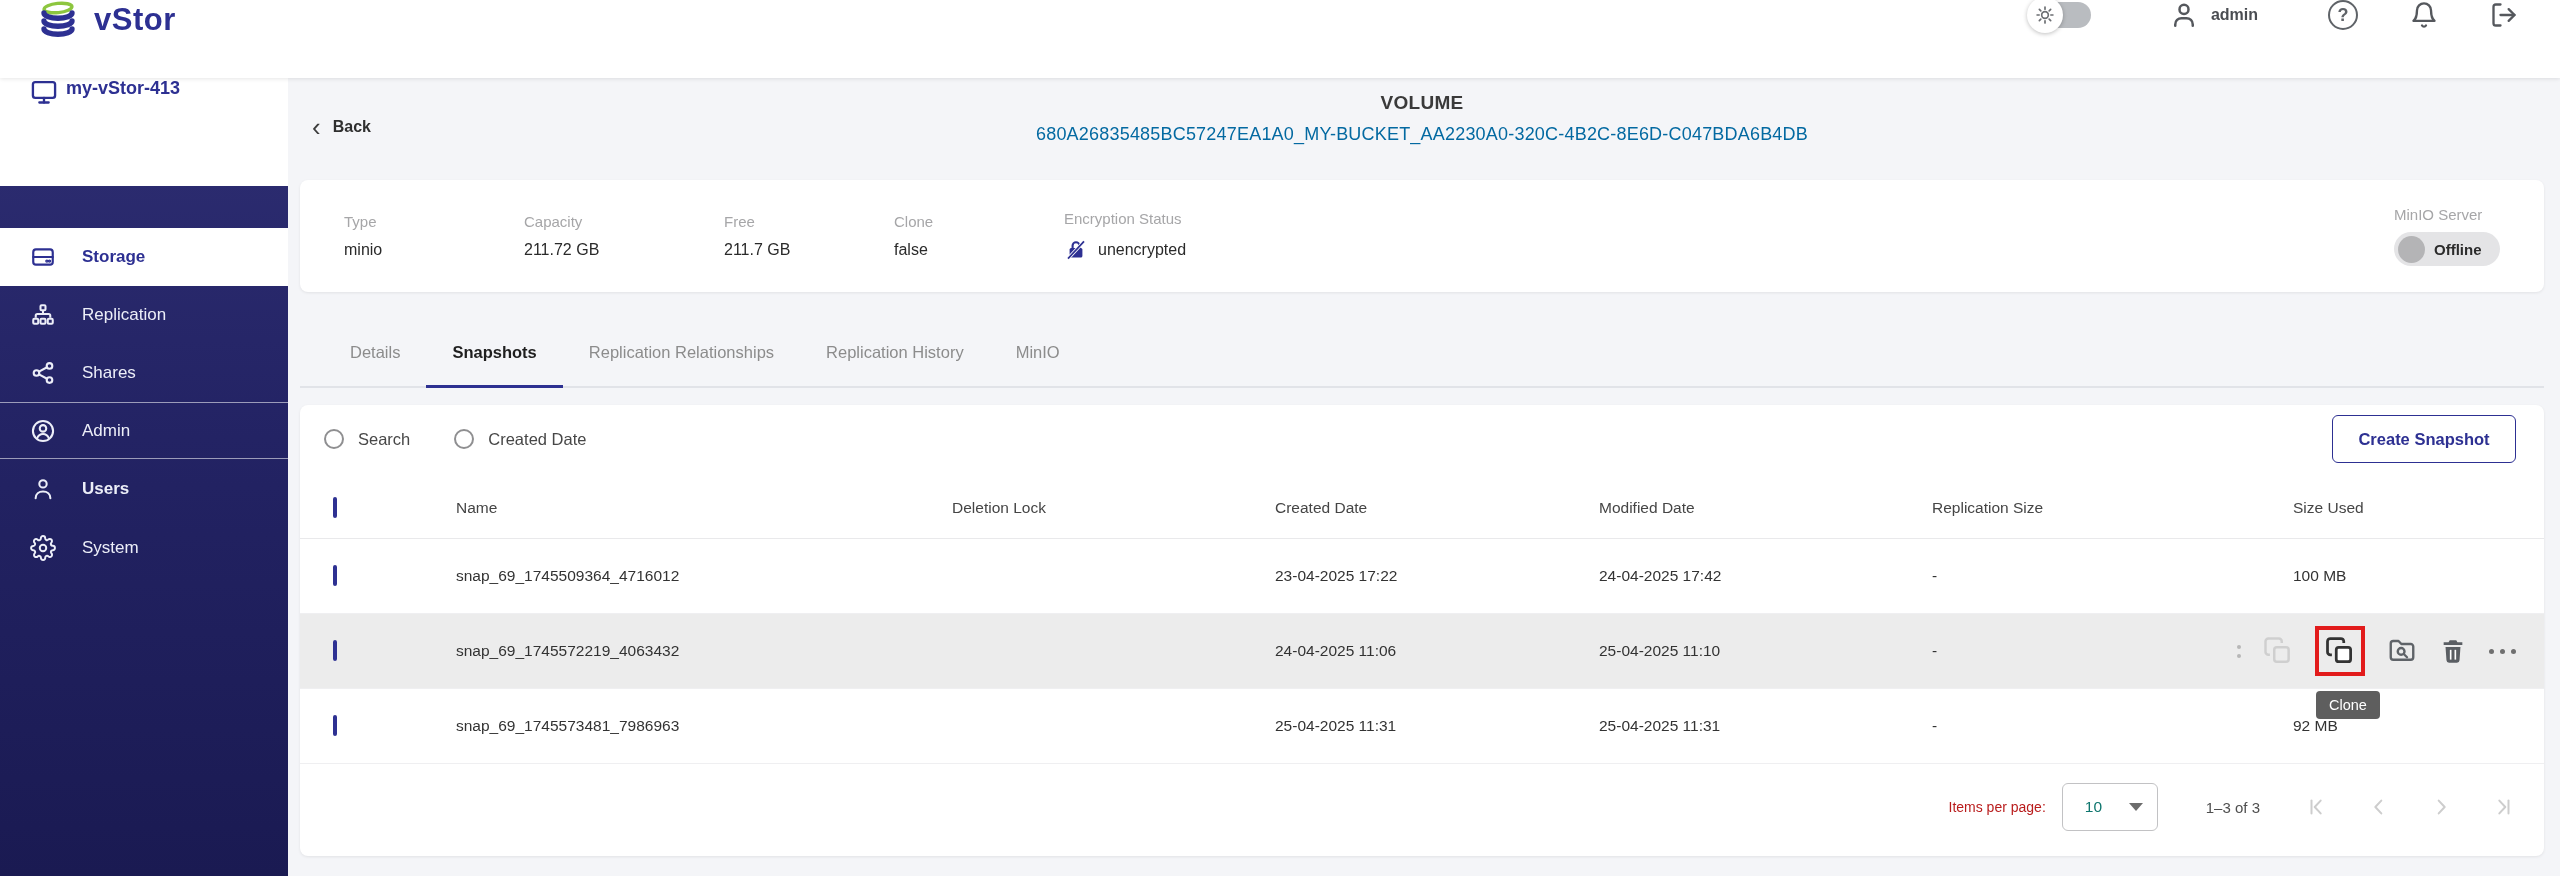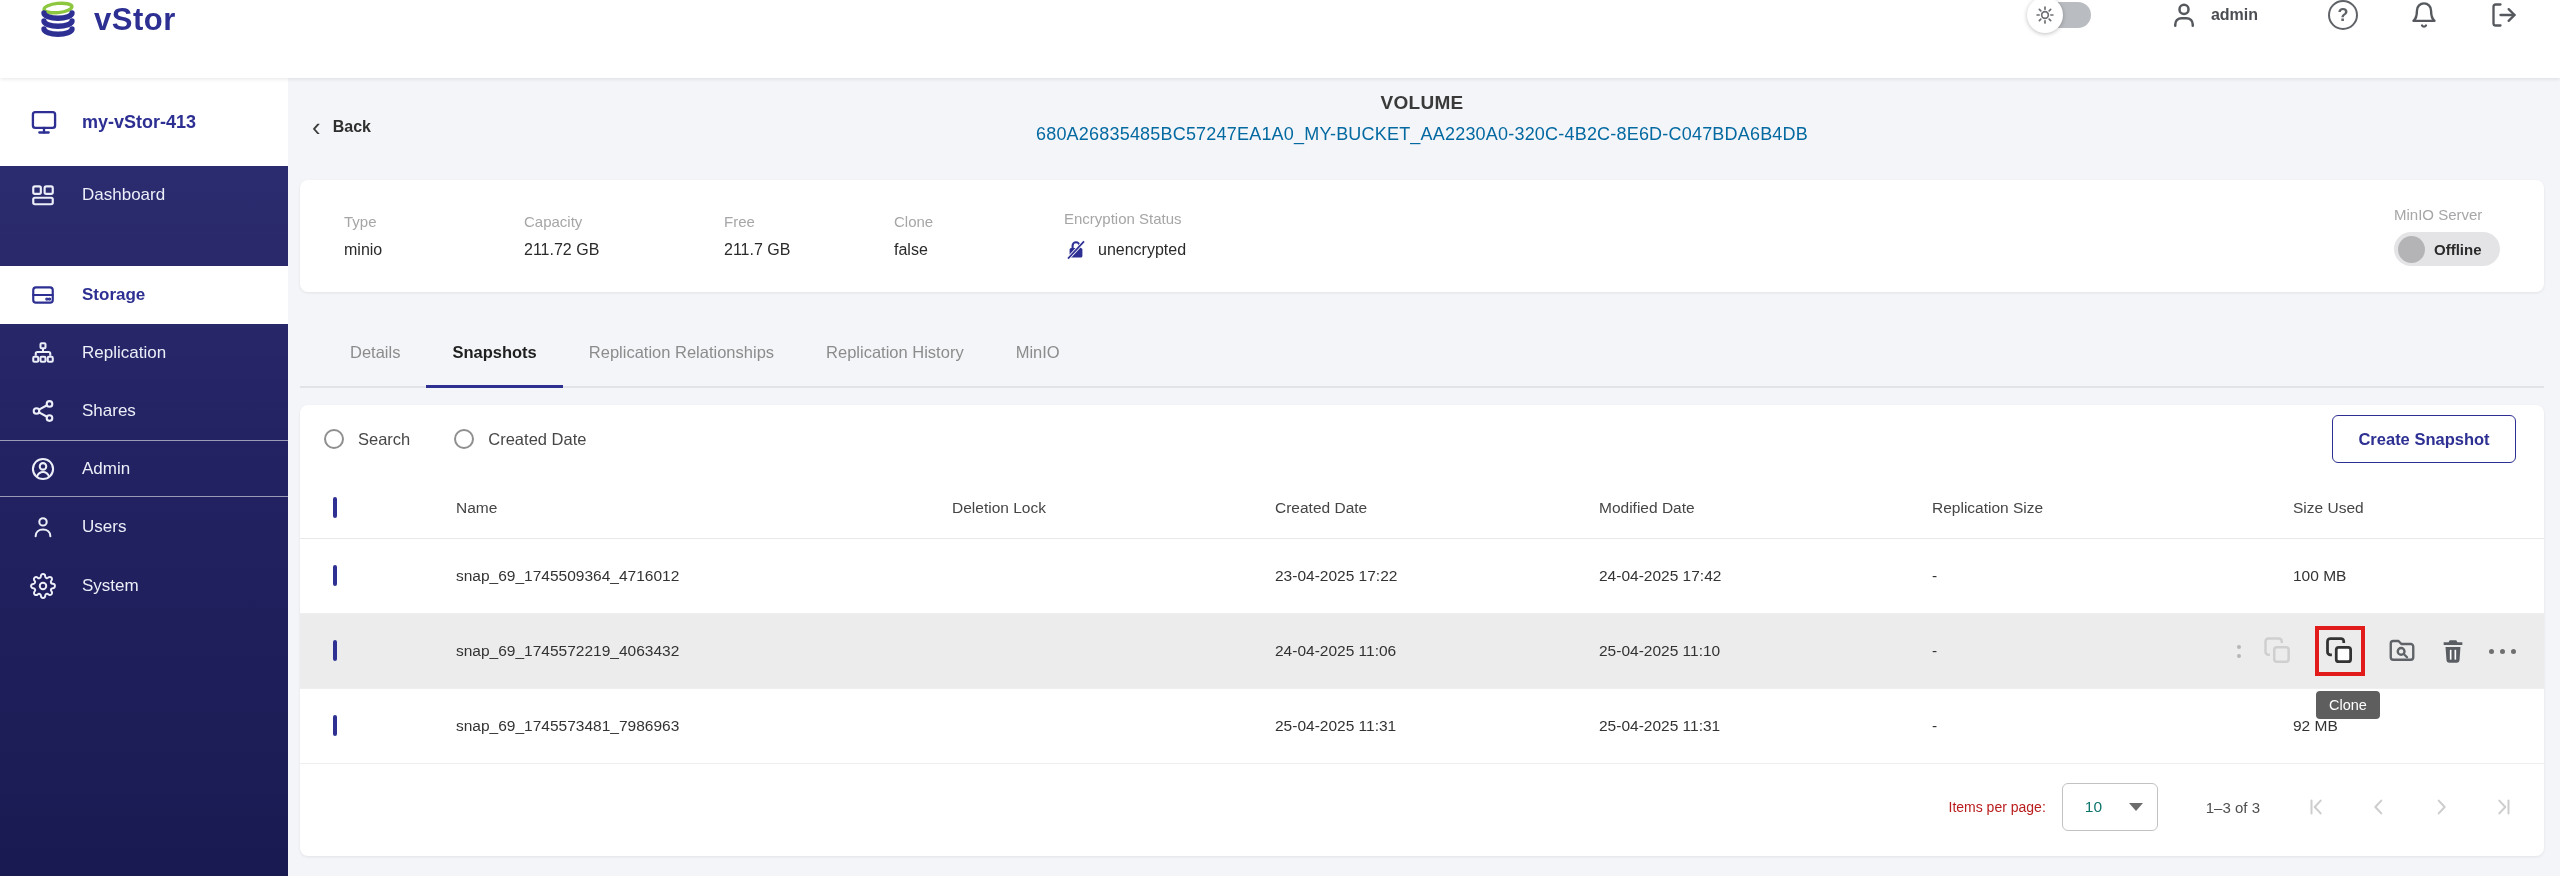--- a/index.html
+++ b/index.html
@@ -39,21 +39,21 @@
     font-size:18px; font-weight:700; color:#5f6368;
   }
 
   
   .sidebar{
     position:absolute; top:78px; left:0; bottom:0; width:288px;
     background:linear-gradient(180deg,#2e2e73 0%, #232364 45%, #1a1a52 100%);
     z-index:20;
   }
   .host-row{
-    height:88px; background:#ffffff; display:flex; align-items:center; padding-left:30px; gap:24px;
+    height:108px; background:#ffffff; display:flex; align-items:flex-start; padding-left:30px; gap:8px;
   }
   .host-label{ font-size:18px; font-weight:700; color:#2d3092; }
   .nav-item{
     height:58px; display:flex; align-items:center; padding-left:30px; gap:26px;
     color:#eceef8; font-size:17px; cursor:pointer;
   }
   .nav-item.active{ background:#ffffff; color:#2d3092; font-weight:700;margin-top:42px; }
   .nav-divider{ height:1px; background:rgba(255,255,255,.55); width:100%; }
 
   
@@ -248,30 +248,20 @@
     <span>
       <svg width="28" height="28" viewBox="0 0 24 24" fill="none" stroke="#2d3092" stroke-width="2" stroke-linecap="round" stroke-linejoin="round">
         <rect x="2.5" y="3.5" width="19" height="13.5" rx="2"></rect>
         <line x1="12" y1="17" x2="12" y2="21"></line>
         <line x1="8" y1="21" x2="16" y2="21"></line>
       </svg>
     </span>
     <span class="host-label">my-vStor-413</span>
   </div>
 
-  <div class="nav-item">
-    <span>
-      <svg width="26" height="26" viewBox="0 0 24 24" fill="none" stroke="#eceef8" stroke-width="2" stroke-linejoin="round">
-        <rect x="3" y="4" width="7" height="7" rx="1.5"></rect>
-        <rect x="13.5" y="4" width="7.5" height="7" rx="1.5"></rect>
-        <rect x="3" y="14.5" width="18" height="6" rx="1.5"></rect>
-      </svg>
-    </span>
-    <span>Dashboard</span>
-  </div>
 
   <div class="nav-item active">
     <span>
       <svg width="26" height="26" viewBox="0 0 24 24" fill="none" stroke="#2d3092" stroke-width="2" stroke-linecap="round" stroke-linejoin="round">
         <rect x="3" y="5" width="18" height="14" rx="2.5"></rect>
         <line x1="3" y1="12" x2="21" y2="12"></line>
         <circle cx="15.6" cy="15.8" r="0.6" fill="#2d3092"></circle>
         <circle cx="18" cy="15.8" r="0.6" fill="#2d3092"></circle>
       </svg>
     </span>
@@ -313,21 +303,21 @@
         <circle cx="12" cy="12" r="9.3"></circle>
         <circle cx="12" cy="9.6" r="3"></circle>
         <path d="M6.6 18.6 c1-2.6 3-3.9 5.4-3.9 s4.4 1.3 5.4 3.9"></path>
       </svg>
     </span>
     <span>Admin</span>
   </div>
 
   <div class="nav-divider"></div>
 
-  <div class="nav-item" style="height:60px;">
+  <div class="nav-item" style="height:60px;font-weight:bold;">
     <span>
       <svg width="26" height="26" viewBox="0 0 24 24" fill="none" stroke="#eceef8" stroke-width="1.9" stroke-linecap="round">
         <circle cx="12" cy="7.3" r="3.4"></circle>
         <path d="M5.2 20.5 c0-4 3-6.2 6.8-6.2 s6.8 2.2 6.8 6.2"></path>
       </svg>
     </span>
     <span>Users</span>
   </div>
 
   <div class="nav-item">

